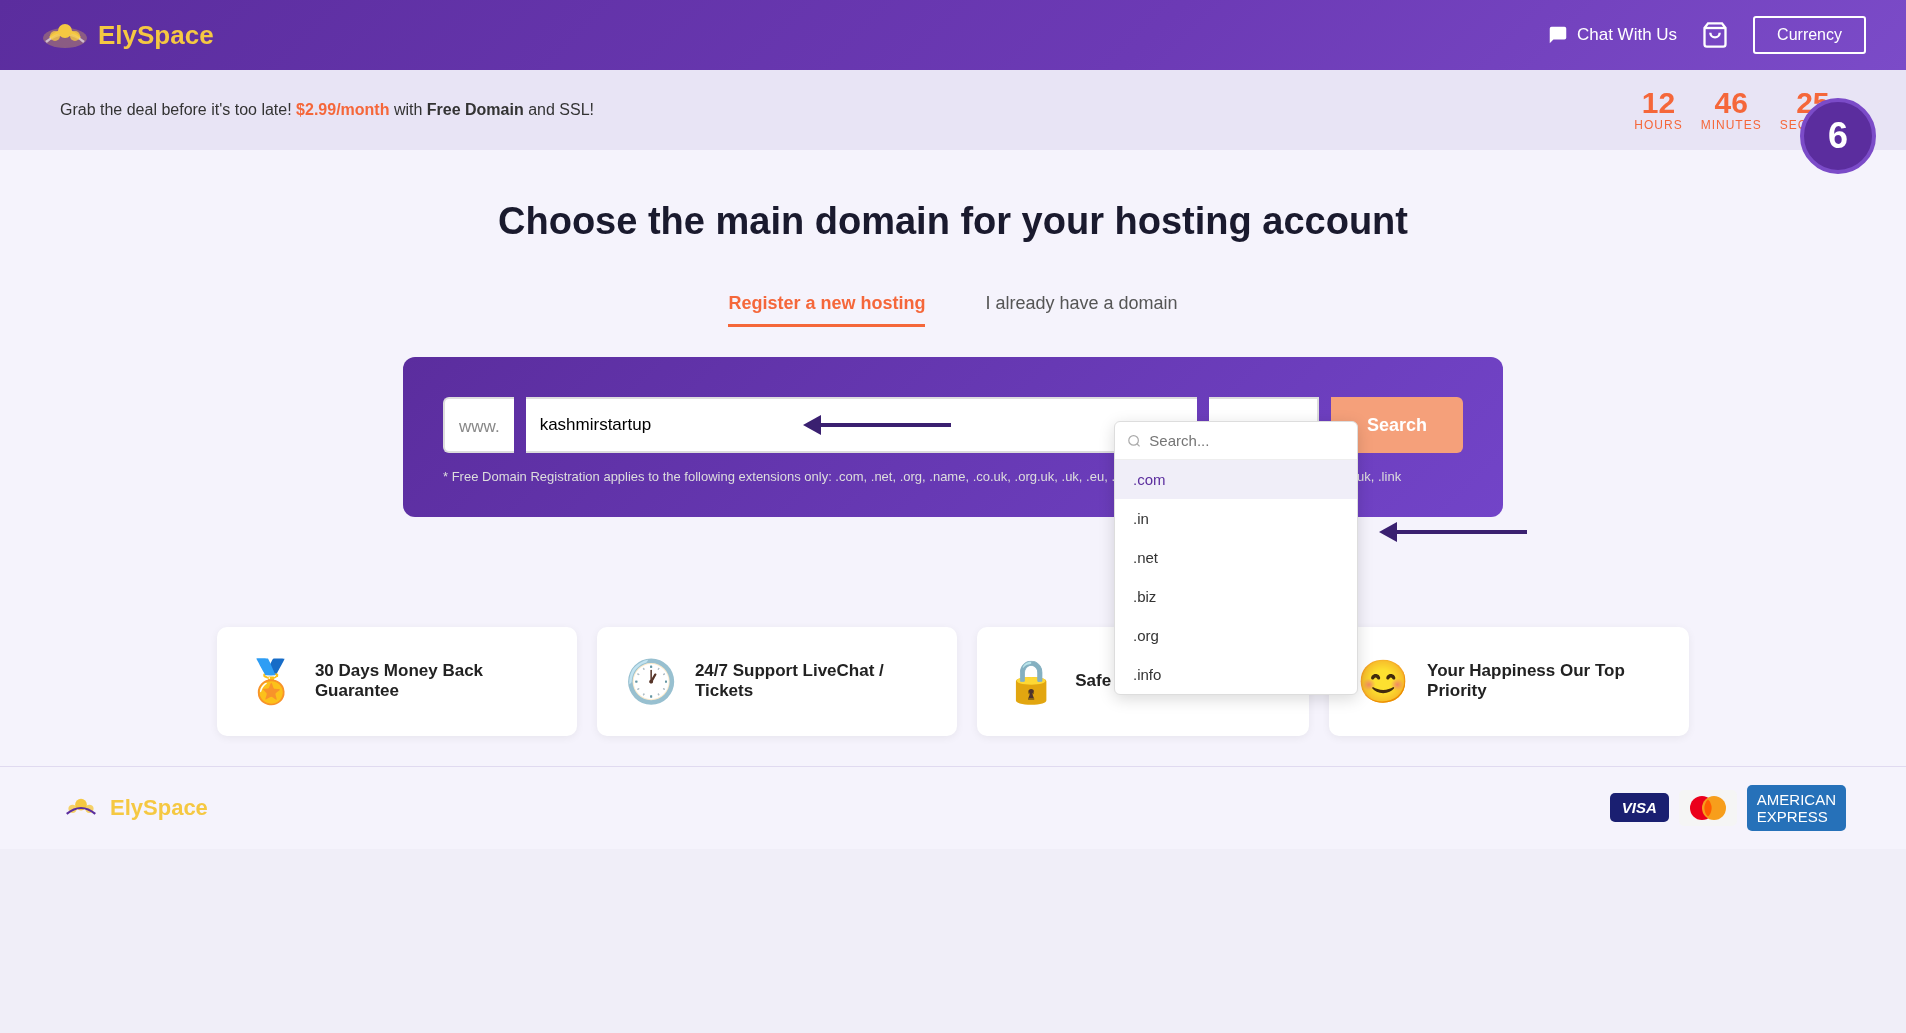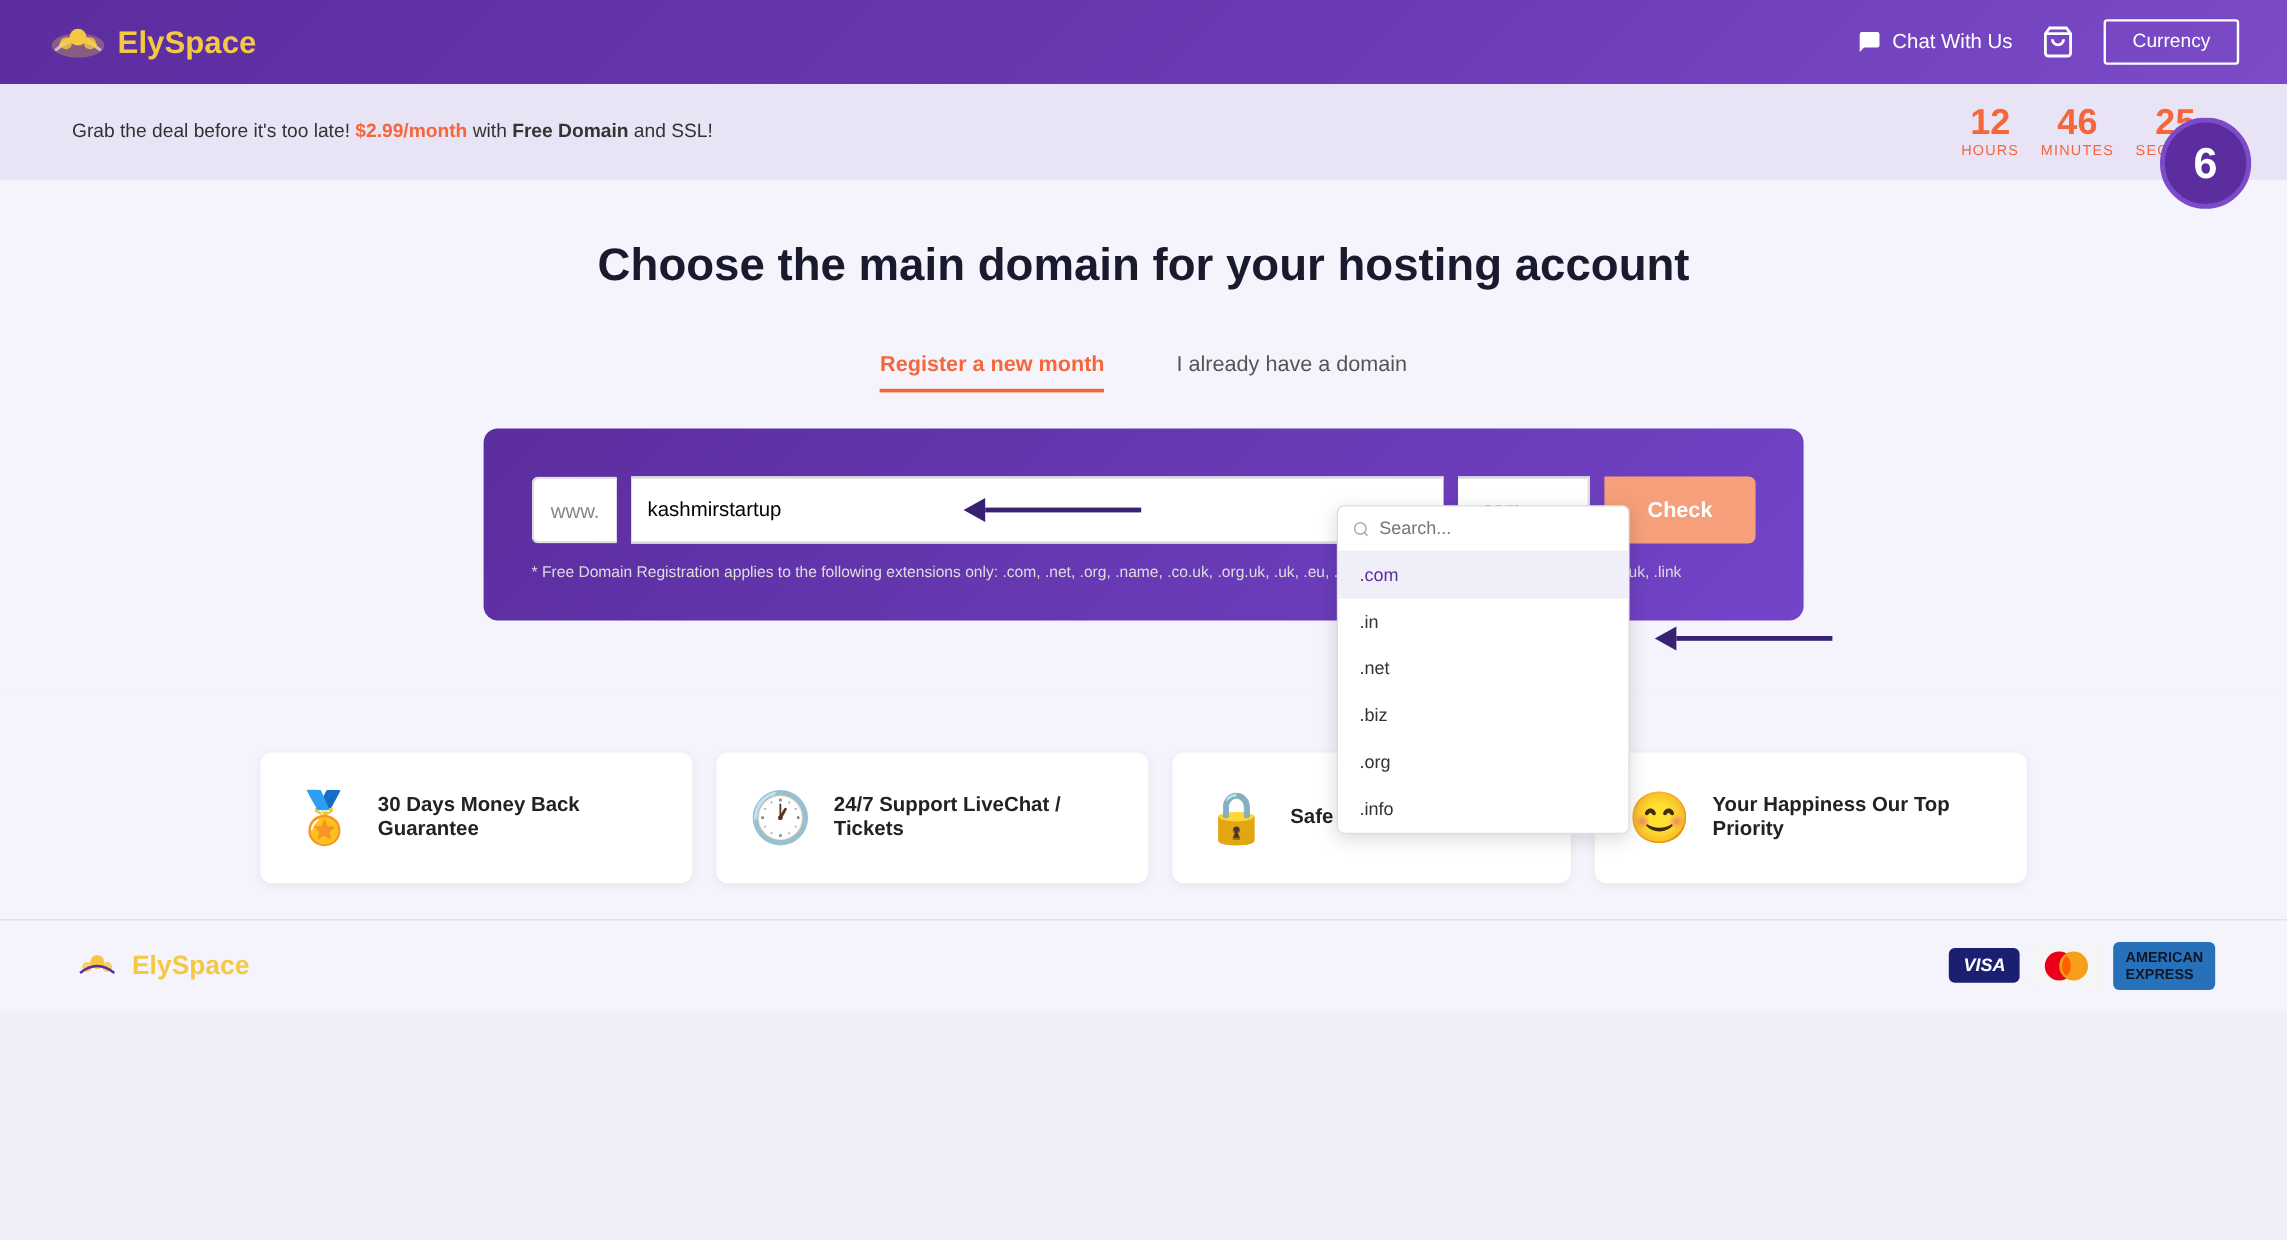--- a/index.html
+++ b/index.html
@@ -352,25 +352,25 @@
     }
     .mastercard-badge {
       background: #f5f5f5;
       border-radius: 5px;
       padding: 4px 8px;
       display: flex;
       align-items: center;
     }
     .amex-badge {
       background: #2671b9;
-      color: #0f172a;
+      color: #ffffff;
       padding: 6px 10px;
       border-radius: 5px;
-      font-size: 12px;
-      font-weight: bold;
+      font-size: 15px;
+      font-weight: normal;
     }
   </style>
 </head>
 <body>
 
 <header class="header">
   <div class="logo">
     <svg class="logo-icon" viewBox="0 0 50 38" fill="none" xmlns="http://www.w3.org/2000/svg">
       <ellipse cx="25" cy="22" rx="22" ry="10" fill="#f5c842" opacity="0.3"></ellipse>
       <path d="M10 22 Q25 8 40 22" stroke="#f5c842" stroke-width="3" fill="none"></path>
@@ -418,41 +418,41 @@
     </div>
   </div>
 </div>
 
 <div class="step-badge">6</div>
 
 <main class="main">
   <h1 class="page-title">Choose the main domain for your hosting account</h1>
 
   <div class="tabs">
-    <div class="tab active">Register a new month</div>
+    <div class="tab active">Register a new hosting</div>
     <div class="tab">I already have a domain</div>
   </div>
 
   <div style="max-width:1100px; margin: 30px auto 0; background: linear-gradient(135deg, #5b2d9e, #7244c8); border-radius:12px; padding:40px 40px 30px; position:relative;">
     <div class="search-row">
       <div class="www-label">www.</div>
       <input class="domain-input" type="text" value="kashmirstartup" style="font-size: 17px;">
 
       <div class="input-arrow" style="position:absolute; left:360px; top:50%; transform:translateY(-50%);">
         <div class="arrow-head"></div>
         <div class="arrow-line"></div>
       </div>
 
       <div class="tld-dropdown">
         <span>.com</span>
         <svg width="14" height="14" viewBox="0 0 24 24" fill="none" stroke="#555" stroke-width="2">
             <polyline points="6 9 12 15 18 9"></polyline>
           </svg>
       </div>
-      <button class="check-btn">Check</button>
+      <button class="check-btn">Search</button>
     </div>
 
     <div class="tld-popup">
       <div class="tld-search">
         <svg width="16" height="16" viewBox="0 0 24 24" fill="none" stroke="#aaa" stroke-width="2">
             <circle cx="11" cy="11" r="8"></circle>
             <path d="m21 21-4.35-4.35"></path>
           </svg>
         <input type="text" placeholder="Search..." style="">
       </div>

